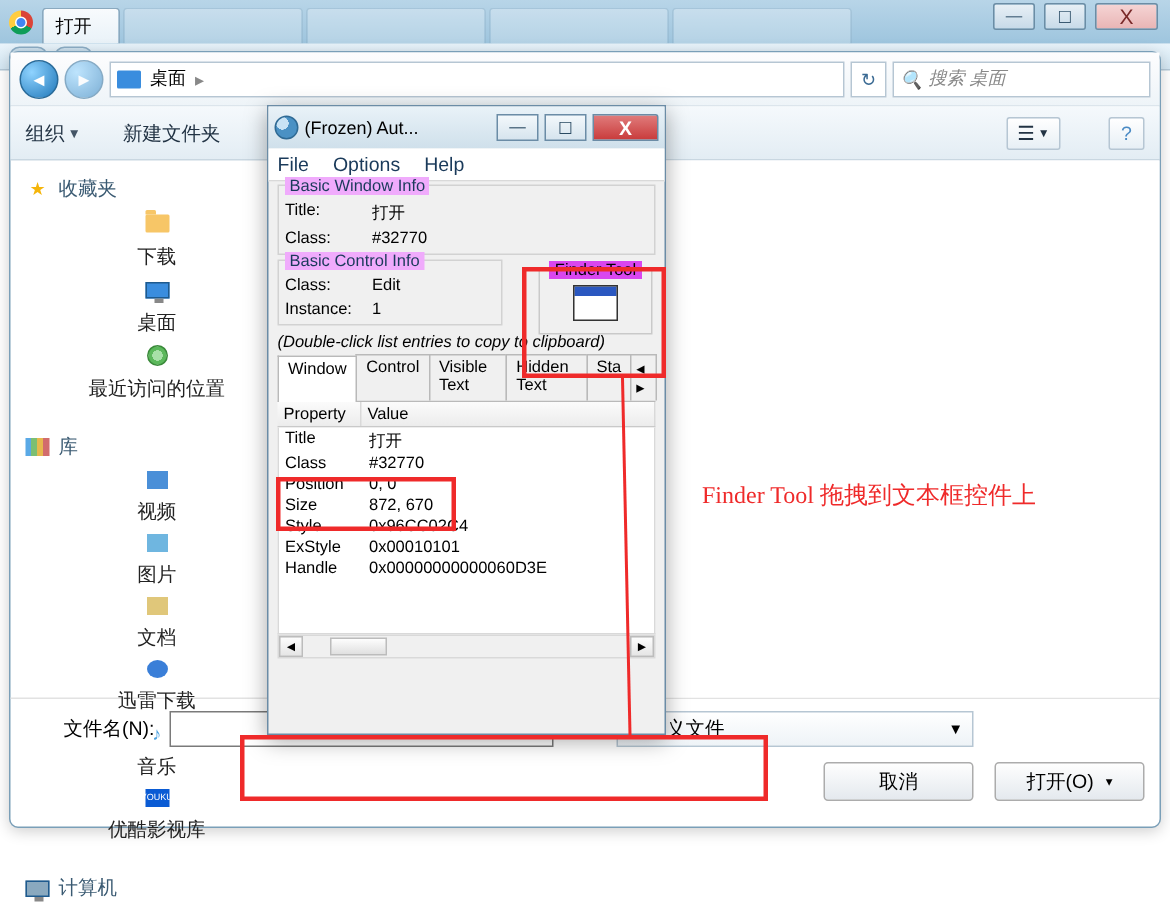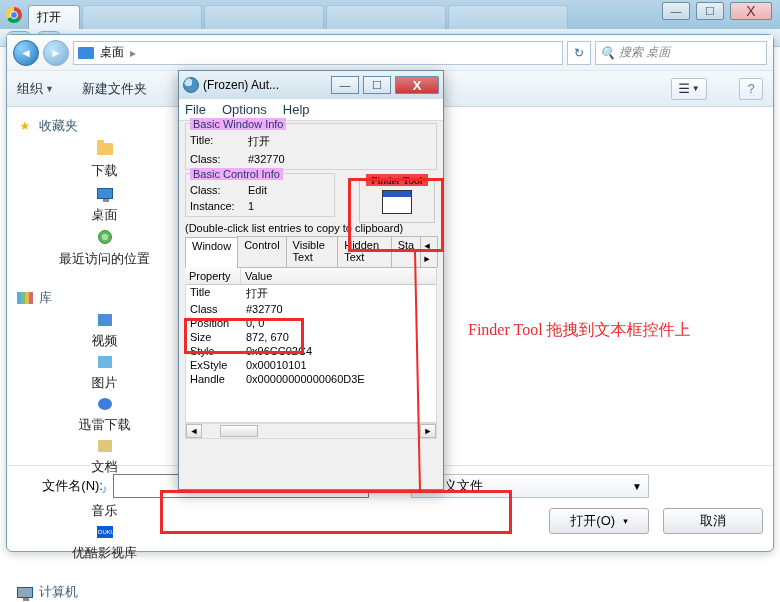--- a/index.html
+++ b/index.html
@@ -66,41 +66,41 @@
 .au3-logo { width:16px; height:16px; border-radius:50%; background: radial-gradient(circle at 30% 30%, #c8e3f5 30%, #4a91c4 31%); border: 1px solid #2f6a94; }
 .au3-ttl { flex:1; color:#000; white-space:nowrap; overflow:hidden; text-overflow:ellipsis; }
 .au3-wbtn { width:28px; height:18px; border:1px solid #6b8ca6; background: linear-gradient(#f3f8fb,#d6e4ee); display:flex; align-items:center; justify-content:center; font-size:11px; color:#2a4a62; }
 .au3-close { width:44px; background: linear-gradient(#e07b7b,#c93c3c); color:#fff; border-radius: 0 2px 0 0; font-size: 13px; font-weight:bold; }
 .au3-menu { height:22px; background:#fff; border-bottom:1px solid #d9d9d9; display:flex; align-items:center; padding:0 6px; gap:16px; font-size:13px; color:#1a3a5a; }
 .au3-body { padding: 2px 6px 6px 6px; font-size: 11px; color:#000; position:relative; }
 .grp { border: 1px solid #d2d2d2; margin-bottom: 3px; padding: 2px 4px 4px 4px; position:relative; }
 .grp-title { position: relative; top:-8px; background:#f0abfc; display:inline-block; padding: 0 3px; color:#1a3a5a; font-size:11px; }
 .kv { display:flex; gap:6px; margin-top:-4px; }
 .kv .k { width: 52px; }
-.note { font-size: 11px; color:#000; padding: 2px 0; }
+.note { font-size: 11px; color:#000; font-style: italic; padding: 2px 0; }
 .tabs { display:flex; border-bottom:1px solid #b9b9b9; font-size: 11px; }
 .tabbtn { padding: 2px 6px; border:1px solid #b9b9b9; border-bottom:none; background:#f0f0f0; margin-right:-1px; }
 .tabbtn.act { background:#fff; position:relative; top:1px; }
 .tabbtn.more { padding:2px 3px; }
 .listhdr { display:flex; background: linear-gradient(#fbfbfb,#ececec); border-bottom:1px solid #c9c9c9; font-size:11px; }
 .listhdr div { padding:2px 4px; border-right:1px solid #d9d9d9; }
 .col-p { width:56px; } .col-v { flex:1; }
 .tbl { background:#fff; border:1px solid #d9d9d9; border-top:none; height:138px; overflow:hidden; }
 .trow { display:flex; font-size:11px; }
 .trow div { padding: 1px 4px; }
 .scr { height: 16px; background:#f0f0f0; border:1px solid #d9d9d9; position:relative; display:flex; align-items:center; }
 .scr-thumb { width:38px; height:12px; background: linear-gradient(#fdfdfd,#e0e0e0); border:1px solid #bcbcbc; margin-left:18px; }
 .scr-arrow { width:16px; height:14px; border:1px solid #bcbcbc; background:linear-gradient(#fdfdfd,#e5e5e5); display:flex; align-items:center; justify-content:center; font-size:9px; }
 
 
 .redbox { position: absolute; border: 3px solid #ef2a2a; pointer-events: none; }
 .redtext { position: absolute; color: #ef2a2a; font-size: 16px; font-family: "Microsoft YaHei"; }
 
 .finder-tool-box { position: absolute; right: 8px; top: 58px; border: 1px solid #c9c9c9; padding: 2px 6px 8px 6px; width: 76px; text-align:center; }
-.ft-lbl { font-size: 11px; position:relative; top:-8px; background:#ef4444; padding:0 2px;font-family:Liberation Serif, serif; }
+.ft-lbl { font-size: 11px; position:relative; top:-8px; background:#d946ef; padding:0 2px; }
 .ft-icon { width: 30px; height: 24px; border: 1px solid #333; margin: -4px auto 0 auto; background: linear-gradient(#2a57c0 0 6px, #fff 6px); }
 
 svg.line { position:absolute; pointer-events:none; }
 </style>
 </head>
 <body>
 
 <div class="tabbar">
   <span class="chrome-icon"></span>
   <div class="tab"><span>打开</span></div>
@@ -187,26 +187,26 @@
           </div>
         <div class="side-item">
             <span class="ic" style="background:#4a8fd8;width:14px;height:12px;"></span>
             <span>视频</span>
           </div>
         <div class="side-item">
             <span class="ic" style="background:#6fb6e0;width:14px;height:12px;"></span>
             <span>图片</span>
           </div>
         <div class="side-item">
+            <span class="ic" style="background:#e0c77a;width:14px;height:12px;"></span>
+            <span>文档</span>
+          </div>
+        <div class="side-item">
             <span class="ic" style="background:#3a7fd8;width:14px;height:12px;border-radius:50%;"></span>
             <span>迅雷下载</span>
-          </div>
-        <div class="side-item">
-            <span class="ic" style="background:#e0c77a;width:14px;height:12px;"></span>
-            <span>文档</span>
           </div>
         <div class="side-item">
             <span class="ic" style="color:#4aa0e0;">♪</span>
             <span>音乐</span>
           </div>
         <div class="side-item">
             <span class="ic" style="background:#0a5bd4;width:16px;height:12px;color:#fff;font-size:6px;line-height:12px;">YOUKU</span>
             <span>优酷影视库</span>
           </div>
       </div>
@@ -227,25 +227,25 @@
       <div class="filelabel">文件名(N):</div>
       <div class="filebox"></div>
       <div class="filedd">▼</div>
       <div class="typedd">
         <span>自定义文件</span>
         <span style="font-size:10px;">▼</span>
       </div>
     </div>
     <div class="row" style="justify-content:flex-end; gap:14px;">
       <div class="btn">
+          <span>取消</span>
+        </div>
+      <div class="btn">
           <span>打开(O)</span>
           <span style="font-size:9px;margin-left:4px;">▾</span>
-        </div>
-      <div class="btn">
-          <span>取消</span>
         </div>
     </div>
   </div>
 </div>
 
 <div class="au3">
   <div class="au3-title">
     <span class="au3-logo"></span>
     <span class="au3-ttl">(Frozen) Aut...</span>
     <div class="au3-wbtn">—</div>

